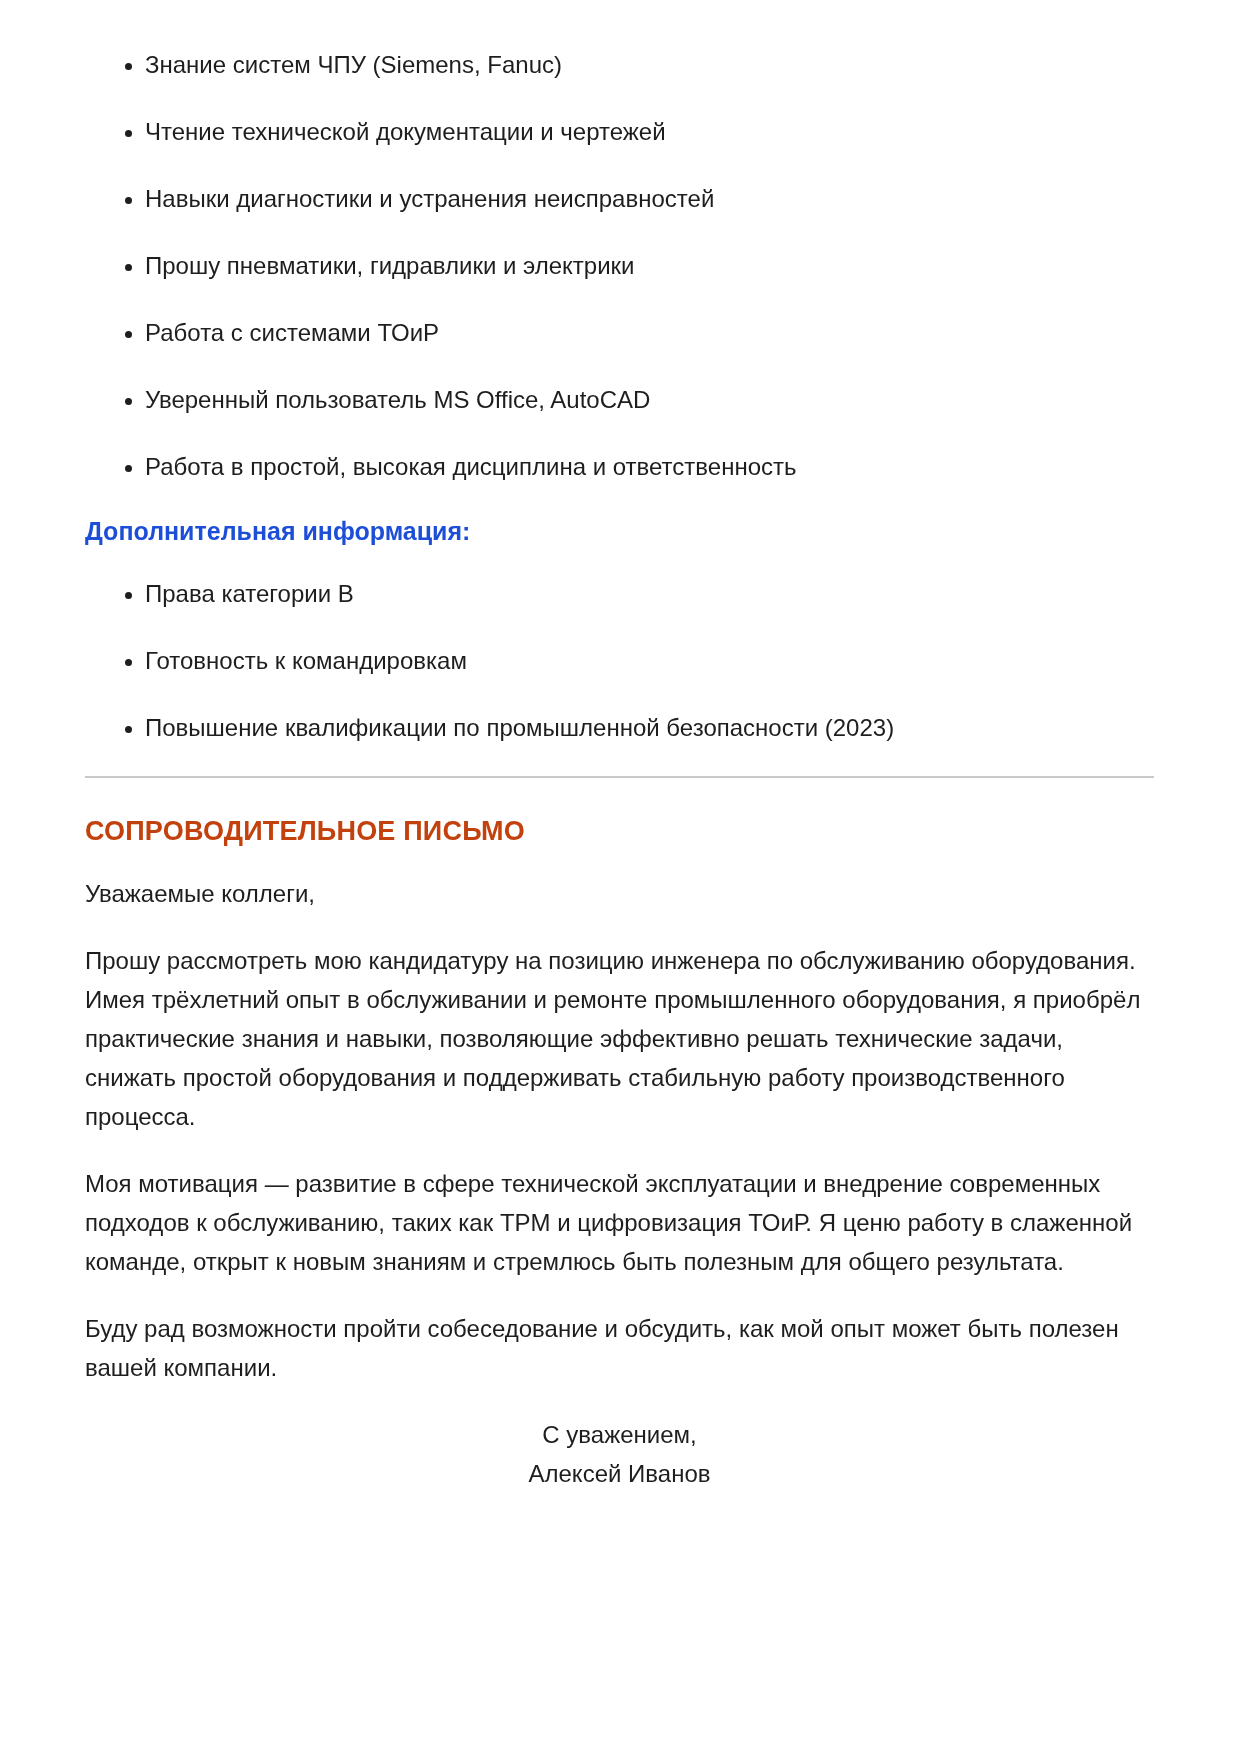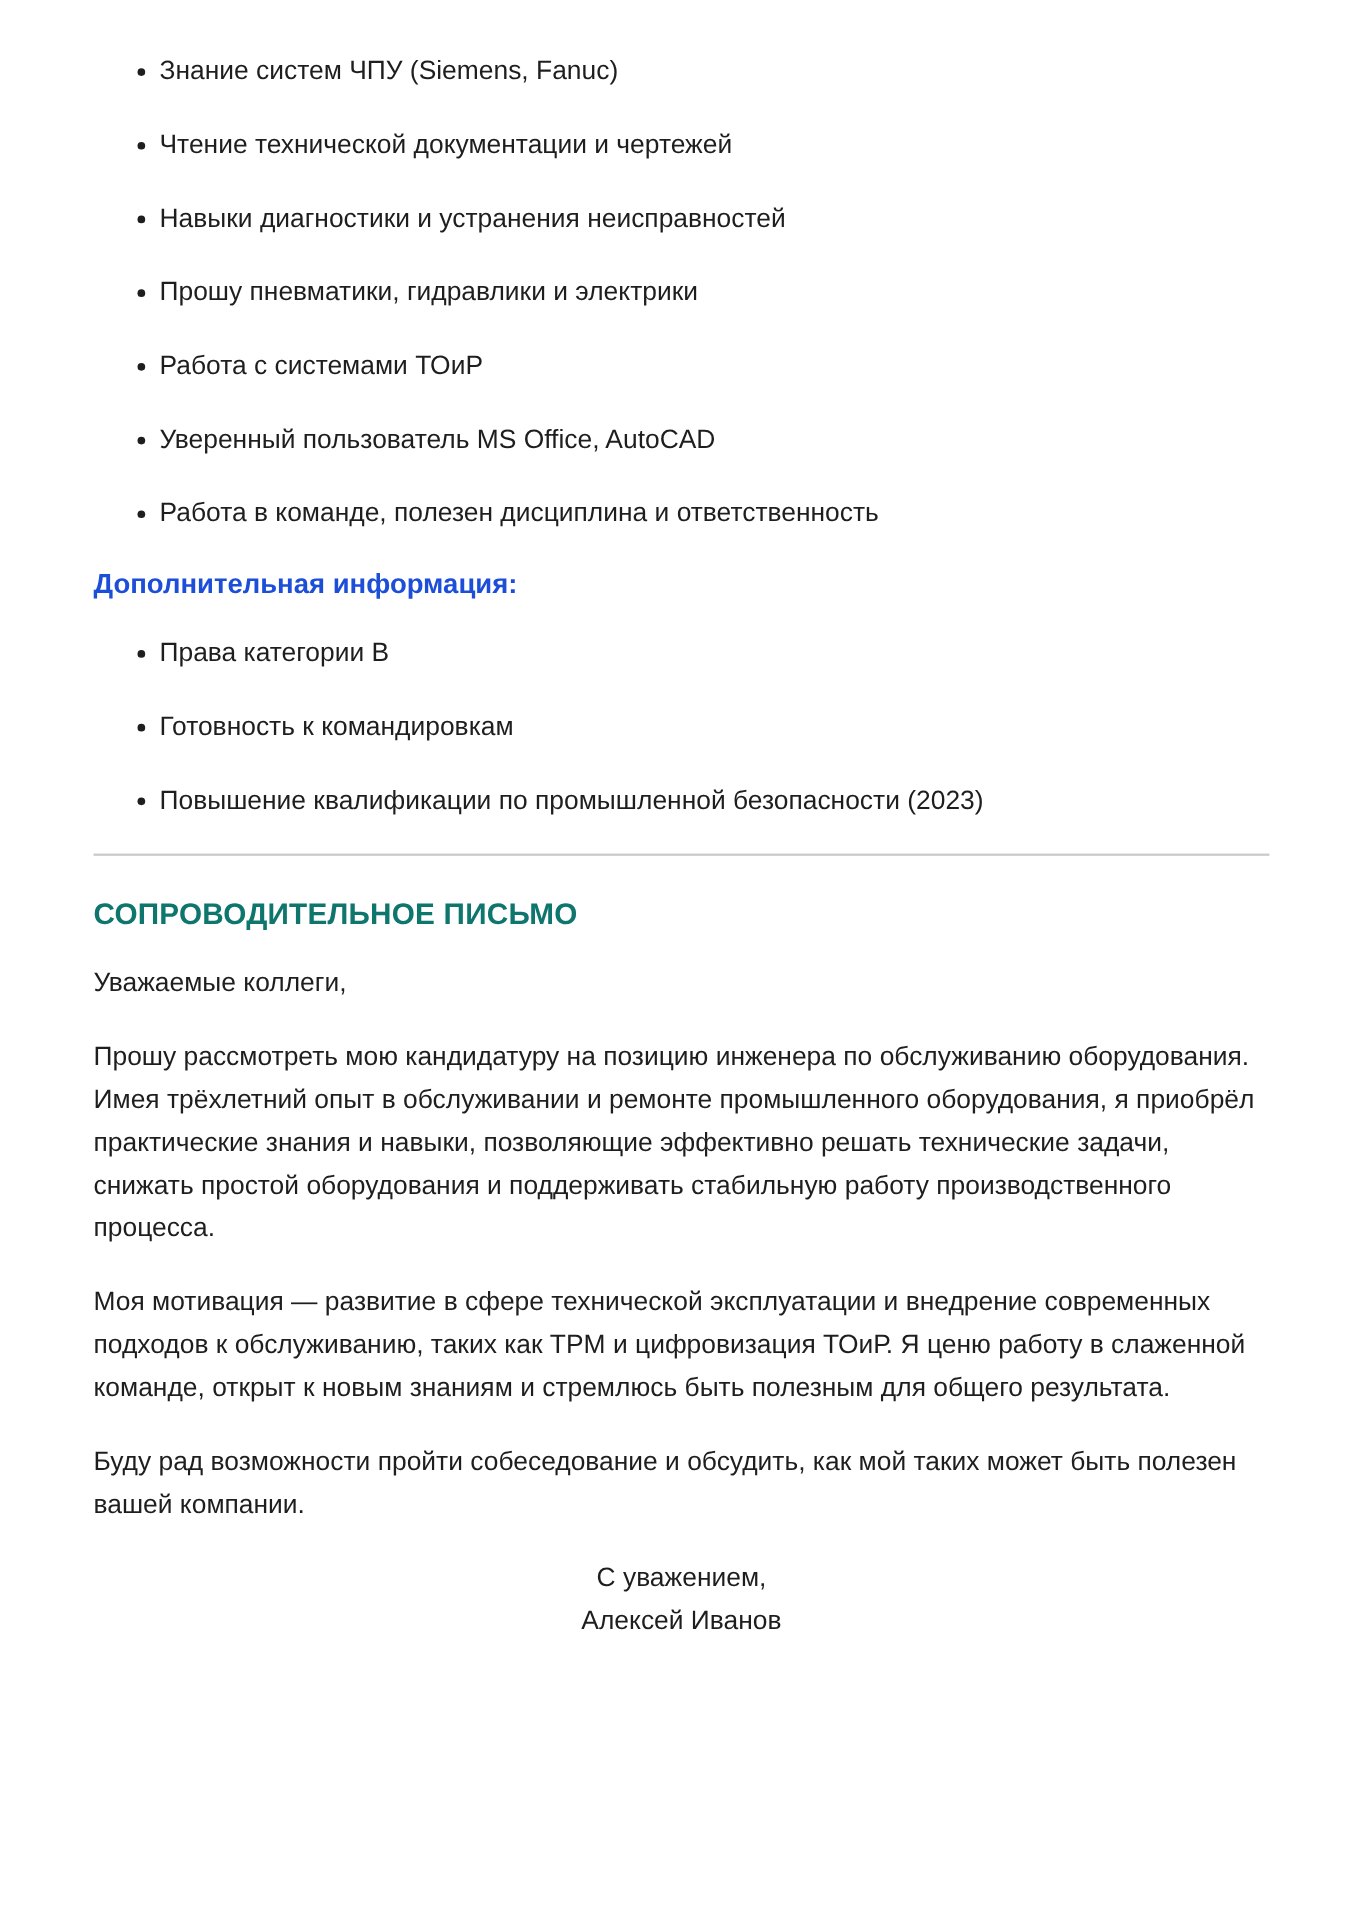--- a/index.html
+++ b/index.html
@@ -43,21 +43,21 @@
     border: none;
     border-top: 2px solid #c9c9c9;
     margin: 0;
   }
   h2.letter-heading {
     margin: 36px 0 26px 0;
     font-size: 27px;
     line-height: 34px;
     font-weight: bold;
     letter-spacing: 0.2px;
-    color: #0f766e;
+    color: #c2410c;
   }
   p.para {
     margin: 0 0 28px 0;
     line-height: 39px;
   }
   p.signature {
     margin: 0;
     line-height: 39px;
     text-align: center;
   }
@@ -74,21 +74,21 @@
       <li>Чтение технической документации и чертежей</li>
 
       <li>Навыки диагностики и устранения неисправностей</li>
 
       <li>Прошу пневматики, гидравлики и электрики</li>
 
       <li>Работа с системами ТОиР</li>
 
       <li>Уверенный пользователь MS Office, AutoCAD</li>
 
-      <li>Работа в команде, полезен дисциплина и ответственность</li>
+      <li>Работа в простой, высокая дисциплина и ответственность</li>
     </ul>
 
   <h3 class="sub-heading">Дополнительная информация:</h3>
 
   <ul class="doc-list">
 
       <li>Права категории B</li>
 
       <li>Готовность к командировкам</li>
 
@@ -100,21 +100,21 @@
   <h2 class="letter-heading">СОПРОВОДИТЕЛЬНОЕ ПИСЬМО</h2>
 
   <p class="para">Уважаемые коллеги,</p>
 
   <div>
 
       <p class="para">Прошу рассмотреть мою кандидатуру на позицию инженера по обслуживанию оборудования. Имея трёхлетний опыт в обслуживании и ремонте промышленного оборудования, я приобрёл практические знания и навыки, позволяющие эффективно решать технические задачи, снижать простой оборудования и поддерживать стабильную работу производственного процесса.</p>
 
       <p class="para">Моя мотивация — развитие в сфере технической эксплуатации и внедрение современных подходов к обслуживанию, таких как TPM и цифровизация ТОиР. Я ценю работу в слаженной команде, открыт к новым знаниям и стремлюсь быть полезным для общего результата.</p>
 
-      <p class="para">Буду рад возможности пройти собеседование и обсудить, как мой таких может быть полезен вашей компании.</p>
+      <p class="para">Буду рад возможности пройти собеседование и обсудить, как мой опыт может быть полезен вашей компании.</p>
     </div>
 
   <p class="signature">
     <span>С уважением,</span><br>
     <span>Алексей Иванов</span>
   </p>
 
 </div>
 
 </body></html>

